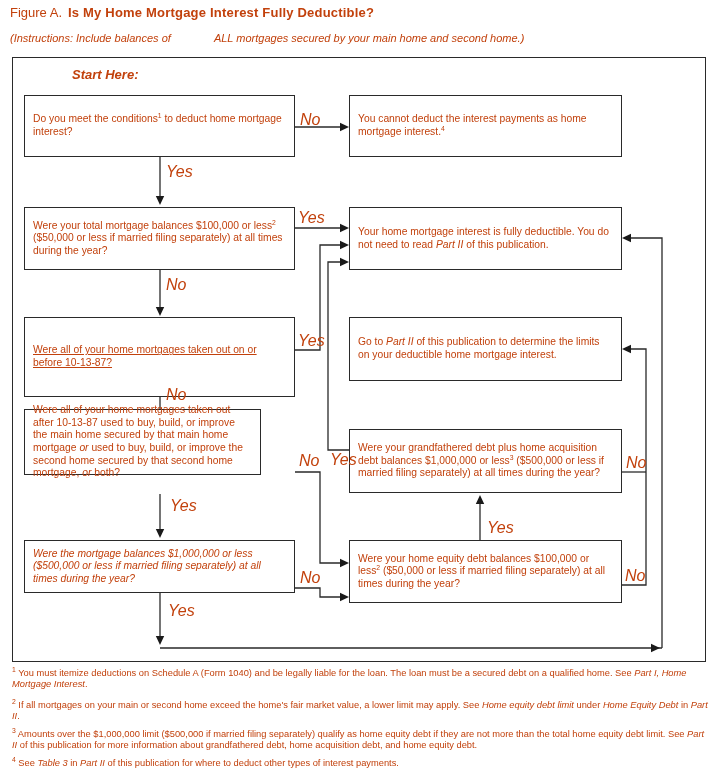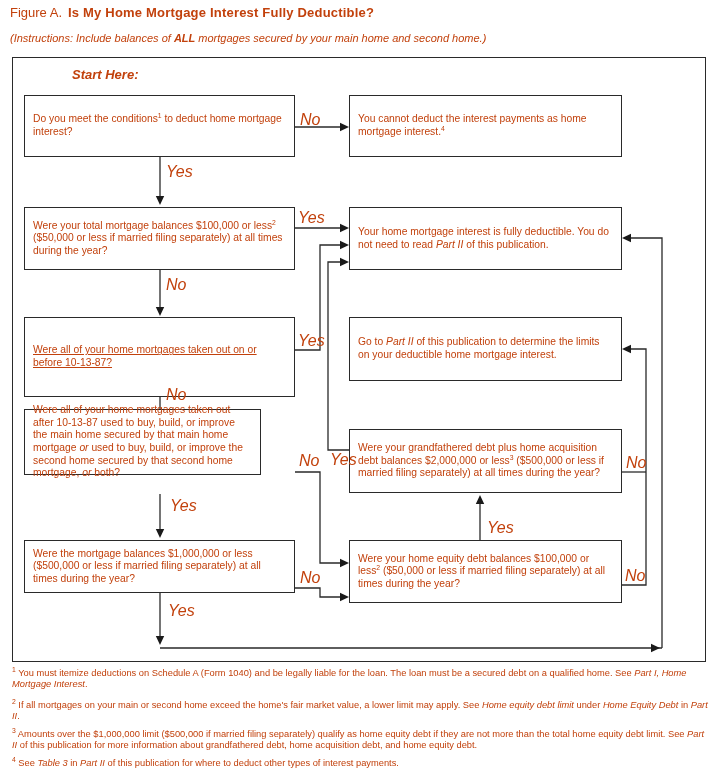--- a/index.html
+++ b/index.html
@@ -28,32 +28,32 @@
   .fn { position:absolute; left:12px; width:698px; font-size:9.3px; line-height:11.2px; margin:0; }
   
   #box-q1            { left:24px;  top:95px;  width:271px; height:62px; }
   #box-r-cannot      { left:349px; top:95px;  width:273px; height:62px; }
   #box-q2            { left:24px;  top:207px; width:271px; height:63px; }
   #box-r-full        { left:349px; top:207px; width:273px; height:63px; }
   #box-q3            { left:24px;  top:317px; width:271px; height:80px;text-decoration:underline; }
   #box-r-part2       { left:349px; top:317px; width:273px; height:64px;justify-content:center; }
   #box-q4            { left:24px;  top:409px; width:237px; height:66px; }
   #box-grandfathered { left:349px; top:429px; width:273px; height:64px; }
-  #box-q5            { left:24px;  top:540px; width:271px; height:53px; }
+  #box-q5            { left:24px;  top:540px; width:271px; height:53px;font-style:italic; }
   #box-home-equity   { left:349px; top:540px; width:273px; height:63px; }
 </style>
 </head>
 <body>
 
 <div class="page">
 
   <div class="title-line">
     <span class="fig-label">Figure A.</span><span class="fig-title">Is My Home Mortgage Interest Fully Deductible?</span>
   </div>
-  <div class="instructions"><span style="font-style: italic;">(Instructions: Include balances of </span><span style="font-style: italic; font-weight: bold;">ALL</span><span style="font-style: italic;"> mortgages secured by your main home and second home.)</span></div>
+  <div class="instructions"><span style="font-style: italic;">(Instructions: Include balances of </span><span style="font-style: italic; font-weight: normal; margin-left: 40px;">ALL</span><span style="font-style: italic;"> mortgages secured by your main home and second home.)</span></div>
 
   <div class="frame"></div>
   <div class="start">Start Here:</div>
 
   <svg class="connectors" viewBox="0 0 720 772" xmlns="http://www.w3.org/2000/svg">
     <g>
       <path d="M295,127 H340"></path>
         <polygon points="349,127 340,122.8 340,131.2"></polygon>
     </g>
     <g>
@@ -129,21 +129,21 @@
   <div class="box" id="box-q3">
     <div class="box-text"><span>Were all of your home mortgages taken out on or before 10-13-87?</span></div>
   </div>
   <div class="box" id="box-r-part2">
     <div class="box-text"><span>Go to </span><span style="font-style: italic;">Part II</span><span> of this publication to determine the limits on your deductible home mortgage interest.</span></div>
   </div>
   <div class="box" id="box-q4">
     <div class="box-text"><span>Were all of your home mortgages taken out after 10-13-87 used to buy, build, or improve the main home secured by that main home mortgage </span><span style="font-style: italic;">or</span><span> used to buy, build, or improve the second home secured by that second home mortgage, </span><span style="font-style: italic;">or</span><span> both?</span></div>
   </div>
   <div class="box" id="box-grandfathered">
-    <div class="box-text"><span>Were your grandfathered debt plus home acquisition debt balances $2,000,000 or less</span><sup>3</sup><span> ($500,000 or less if married filing separately) at all times during the year?</span></div>
+    <div class="box-text"><span>Were your grandfathered debt plus home acquisition debt balances $1,000,000 or less</span><sup>3</sup><span> ($500,000 or less if married filing separately) at all times during the year?</span></div>
   </div>
   <div class="box" id="box-q5">
     <div class="box-text"><span>Were the mortgage balances $1,000,000 or less ($500,000 or less if married filing separately) at all times during the year?</span></div>
   </div>
   <div class="box" id="box-home-equity">
     <div class="box-text"><span>Were your home equity debt balances $100,000 or less</span><sup>2</sup><span> ($50,000 or less if married filing separately) at all times during the year?</span></div>
   </div>
 
   <span class="lbl" style="left:300px; top:111px;">No</span>
   <span class="lbl" style="left:166px; top:163px;">Yes</span>

